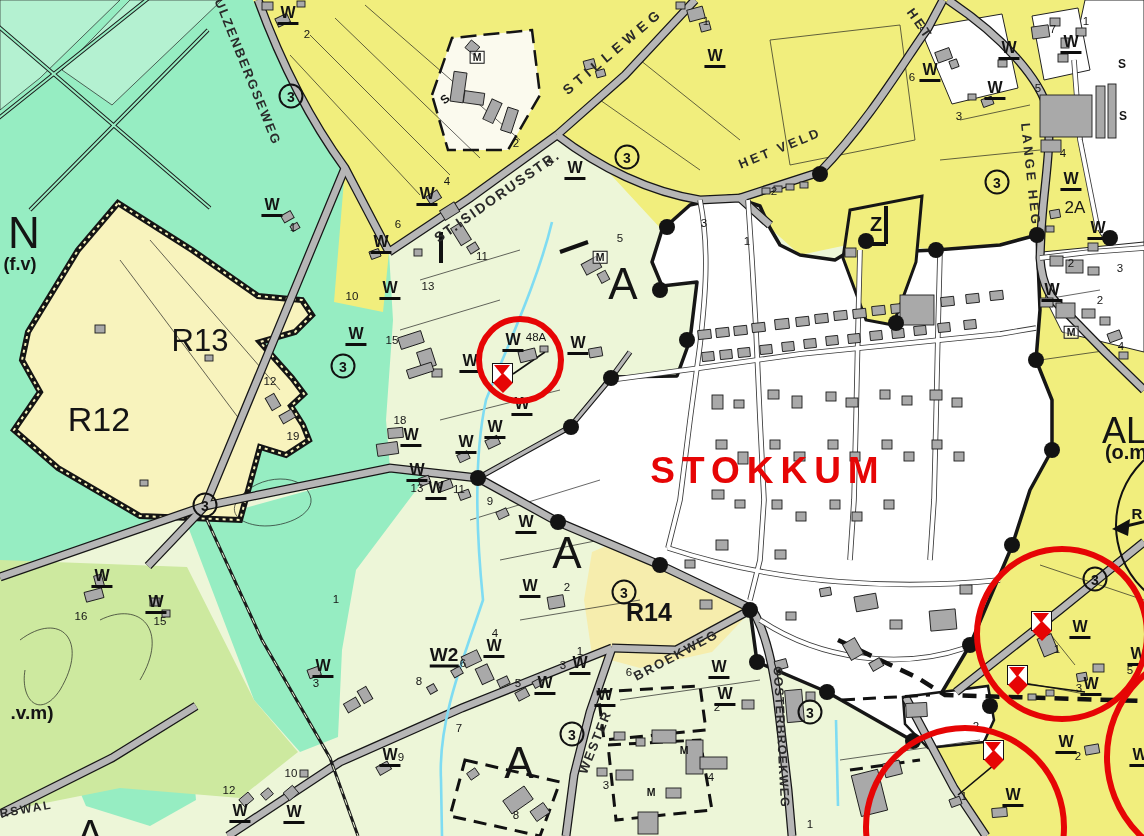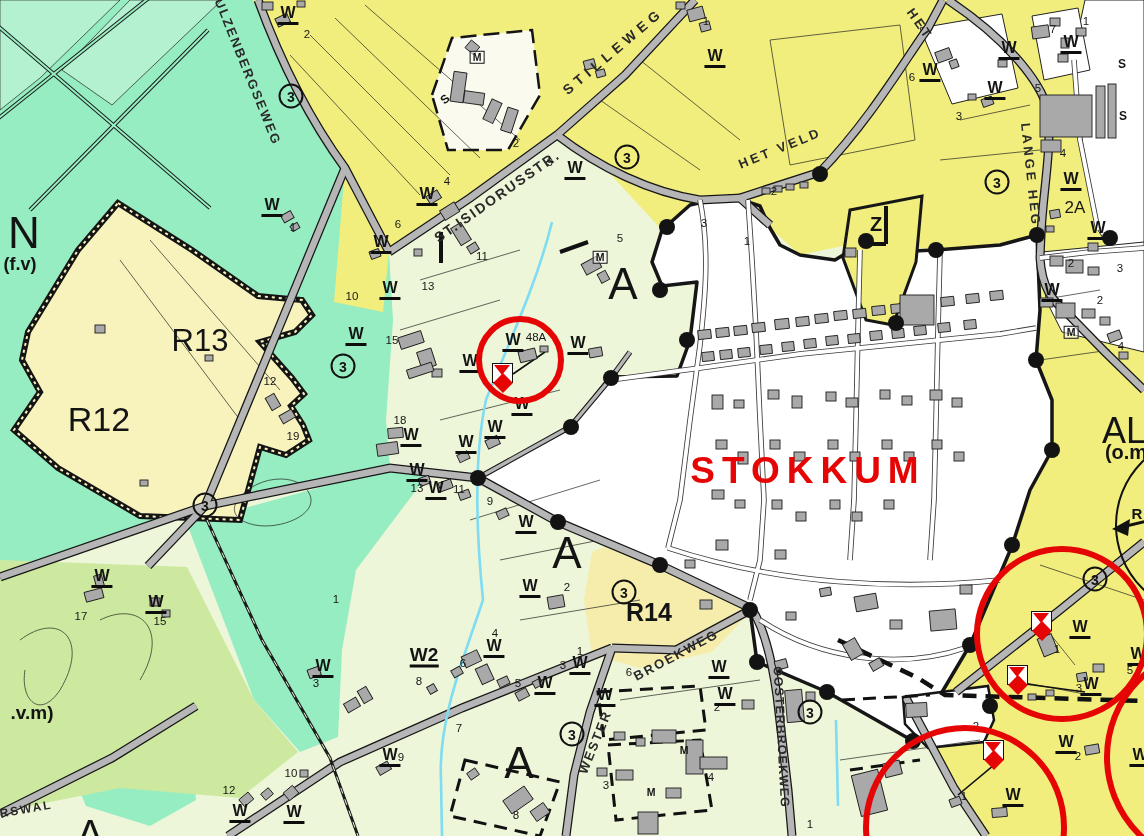--- a/index.html
+++ b/index.html
@@ -381,21 +381,21 @@
     <div class="lbl region" style="left: 200px; top: 340px; font-size: 31px; transform: translate(-50%, -50%) rotate(0deg);">R13</div>
     <div class="lbl region" style="left: 99px; top: 419px; font-size: 34px; transform: translate(-50%, -50%) rotate(0deg);">R12</div>
     <div class="lbl region" style="left: 649px; top: 612px; font-size: 25px; font-weight: bold; transform: translate(-50%, -50%) rotate(0deg);">R14</div>
     <div class="lbl region" style="left: 623px; top: 284px; font-size: 44px; transform: translate(-50%, -50%) rotate(0deg);">A</div>
     <div class="lbl region" style="left: 567px; top: 553px; font-size: 44px; transform: translate(-50%, -50%) rotate(0deg);">A</div>
     <div class="lbl region" style="left: 519px; top: 763px; font-size: 44px; transform: translate(-50%, -50%) rotate(0deg);">A</div>
     <div class="lbl region" style="left: 90px; top: 834px; font-size: 40px; transform: translate(-50%, -50%) rotate(0deg);">A</div>
     <div class="lbl region" style="left: 1124px; top: 431px; font-size: 36px; transform: translate(-50%, -50%) rotate(0deg);">AL</div>
     <div class="lbl region" style="left: 1126px; top: 452px; font-size: 20px; font-weight: bold; transform: translate(-50%, -50%) rotate(0deg);">(o.m</div>
     <div class="lbl region" style="left: 876px; top: 224px; font-size: 20px; font-weight: bold; transform: translate(-50%, -50%) rotate(0deg);">Z</div>
-    <div class="lbl region underline" style="left: 424px; top: 656px; font-size: 19px; font-weight: bold; transform: translate(-50%, -50%) rotate(0deg);">W2</div>
+    <div class="lbl region underline" style="left: 444px; top: 656px; font-size: 19px; font-weight: bold; transform: translate(-50%, -50%) rotate(0deg);">W2</div>
     <div class="lbl region" style="left: 32px; top: 712px; font-size: 19px; font-weight: bold; transform: translate(-50%, -50%) rotate(0deg);">.v.m)</div>
     <div class="lbl region" style="left: 1137px; top: 513px; font-size: 15px; font-weight: bold; transform: translate(-50%, -50%) rotate(0deg);">R</div>
     <div class="lbl num" style="left: 307px; top: 35px; font-size: 11.5px; transform: translate(-50%, -50%) rotate(0deg);">2</div>
     <div class="lbl num" style="left: 293px; top: 228px; font-size: 11.5px; transform: translate(-50%, -50%) rotate(0deg);">1</div>
     <div class="lbl num" style="left: 706px; top: 22px; font-size: 11.5px; transform: translate(-50%, -50%) rotate(0deg);">1</div>
     <div class="lbl num" style="left: 1086px; top: 22px; font-size: 11.5px; transform: translate(-50%, -50%) rotate(0deg);">1</div>
     <div class="lbl num" style="left: 447px; top: 182px; font-size: 11.5px; transform: translate(-50%, -50%) rotate(0deg);">4</div>
     <div class="lbl num" style="left: 398px; top: 225px; font-size: 11.5px; transform: translate(-50%, -50%) rotate(0deg);">6</div>
     <div class="lbl num" style="left: 482px; top: 257px; font-size: 11.5px; transform: translate(-50%, -50%) rotate(0deg);">11</div>
     <div class="lbl num" style="left: 516px; top: 144px; font-size: 11.5px; transform: translate(-50%, -50%) rotate(0deg);">2</div>
@@ -417,21 +417,21 @@
     <div class="lbl num" style="left: 270px; top: 382px; font-size: 11.5px; transform: translate(-50%, -50%) rotate(0deg);">12</div>
     <div class="lbl num" style="left: 293px; top: 437px; font-size: 11.5px; transform: translate(-50%, -50%) rotate(0deg);">19</div>
     <div class="lbl num" style="left: 352px; top: 297px; font-size: 11.5px; transform: translate(-50%, -50%) rotate(0deg);">10</div>
     <div class="lbl num" style="left: 428px; top: 287px; font-size: 11.5px; transform: translate(-50%, -50%) rotate(0deg);">13</div>
     <div class="lbl num" style="left: 392px; top: 341px; font-size: 11.5px; transform: translate(-50%, -50%) rotate(0deg);">15</div>
     <div class="lbl num" style="left: 536px; top: 338px; font-size: 11.5px; transform: translate(-50%, -50%) rotate(0deg);">48A</div>
     <div class="lbl num" style="left: 400px; top: 421px; font-size: 11.5px; transform: translate(-50%, -50%) rotate(0deg);">18</div>
     <div class="lbl num" style="left: 417px; top: 489px; font-size: 11.5px; transform: translate(-50%, -50%) rotate(0deg);">13</div>
     <div class="lbl num" style="left: 459px; top: 490px; font-size: 11.5px; transform: translate(-50%, -50%) rotate(0deg);">11</div>
     <div class="lbl num" style="left: 490px; top: 502px; font-size: 11.5px; transform: translate(-50%, -50%) rotate(0deg);">9</div>
-    <div class="lbl num" style="left: 81px; top: 617px; font-size: 11.5px; transform: translate(-50%, -50%) rotate(0deg);">17</div>
+    <div class="lbl num" style="left: 81px; top: 617px; font-size: 11.5px; transform: translate(-50%, -50%) rotate(0deg);">16</div>
     <div class="lbl num" style="left: 160px; top: 622px; font-size: 11.5px; transform: translate(-50%, -50%) rotate(0deg);">15</div>
     <div class="lbl num" style="left: 336px; top: 600px; font-size: 11.5px; transform: translate(-50%, -50%) rotate(0deg);">1</div>
     <div class="lbl num" style="left: 316px; top: 684px; font-size: 11.5px; transform: translate(-50%, -50%) rotate(0deg);">3</div>
     <div class="lbl num" style="left: 229px; top: 791px; font-size: 11.5px; transform: translate(-50%, -50%) rotate(0deg);">12</div>
     <div class="lbl num" style="left: 291px; top: 774px; font-size: 11.5px; transform: translate(-50%, -50%) rotate(0deg);">10</div>
     <div class="lbl num" style="left: 419px; top: 682px; font-size: 11.5px; transform: translate(-50%, -50%) rotate(0deg);">8</div>
     <div class="lbl num" style="left: 463px; top: 664px; font-size: 11.5px; transform: translate(-50%, -50%) rotate(0deg);">6</div>
     <div class="lbl num" style="left: 518px; top: 684px; font-size: 11.5px; transform: translate(-50%, -50%) rotate(0deg);">5</div>
     <div class="lbl num" style="left: 459px; top: 729px; font-size: 11.5px; transform: translate(-50%, -50%) rotate(0deg);">7</div>
     <div class="lbl num" style="left: 401px; top: 758px; font-size: 11.5px; transform: translate(-50%, -50%) rotate(0deg);">9</div>
@@ -452,21 +452,21 @@
     <div class="lbl num" style="left: 1130px; top: 671px; font-size: 11.5px; transform: translate(-50%, -50%) rotate(0deg);">5</div>
     <div class="lbl num" style="left: 1078px; top: 757px; font-size: 11.5px; transform: translate(-50%, -50%) rotate(0deg);">2</div>
     <div class="lbl s" style="left: 445px; top: 99px; font-size: 12px; transform: translate(-50%, -50%) rotate(-40deg);">S</div>
     <div class="lbl s" style="left: 1122px; top: 64px; font-size: 12px; transform: translate(-50%, -50%) rotate(0deg);">S</div>
     <div class="lbl s" style="left: 1123px; top: 116px; font-size: 12px; transform: translate(-50%, -50%) rotate(0deg);">S</div>
     <div class="lbl m boxed" style="left: 477px; top: 57px;">M</div>
     <div class="lbl m boxed" style="left: 600px; top: 257px;">M</div>
     <div class="lbl m boxed" style="left: 1071px; top: 332px;">M</div>
     <div class="lbl m" style="left: 684px; top: 750px;">M</div>
     <div class="lbl m" style="left: 651px; top: 792px;">M</div>
-    <div class="lbl place" style="left: 808px; top: 470px; font-size: 37px; letter-spacing: 7px; color: rgb(230, 5, 5);">STOKKUM</div>
+    <div class="lbl place" style="left: 768px; top: 470px; font-size: 37px; letter-spacing: 7px; color: rgb(230, 5, 5);">STOKKUM</div>
     <div class="lbl w" style="left: 288px; top: 15px;">W</div>
     <div class="lbl w" style="left: 715px; top: 58px;">W</div>
     <div class="lbl w" style="left: 1071px; top: 44px;">W</div>
     <div class="lbl w" style="left: 1009px; top: 50px;">W</div>
     <div class="lbl w" style="left: 930px; top: 72px;">W</div>
     <div class="lbl w" style="left: 995px; top: 90px;">W</div>
     <div class="lbl w" style="left: 1071px; top: 181px;">W</div>
     <div class="lbl w" style="left: 1098px; top: 230px;">W</div>
     <div class="lbl w" style="left: 1052px; top: 292px;">W</div>
     <div class="lbl w" style="left: 272px; top: 207px;">W</div>

